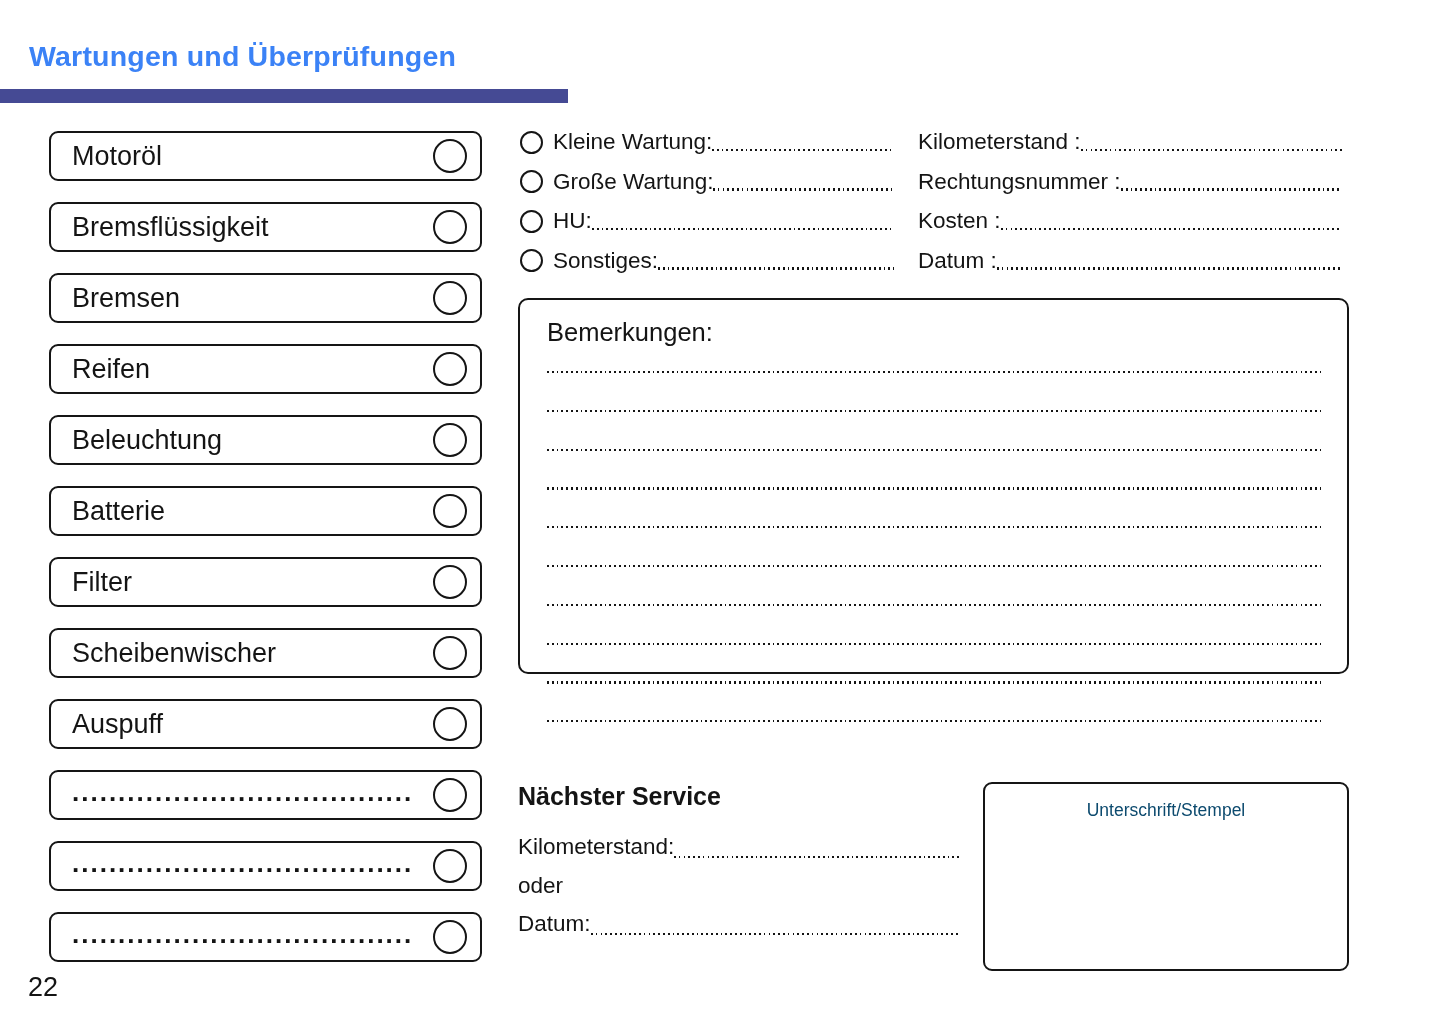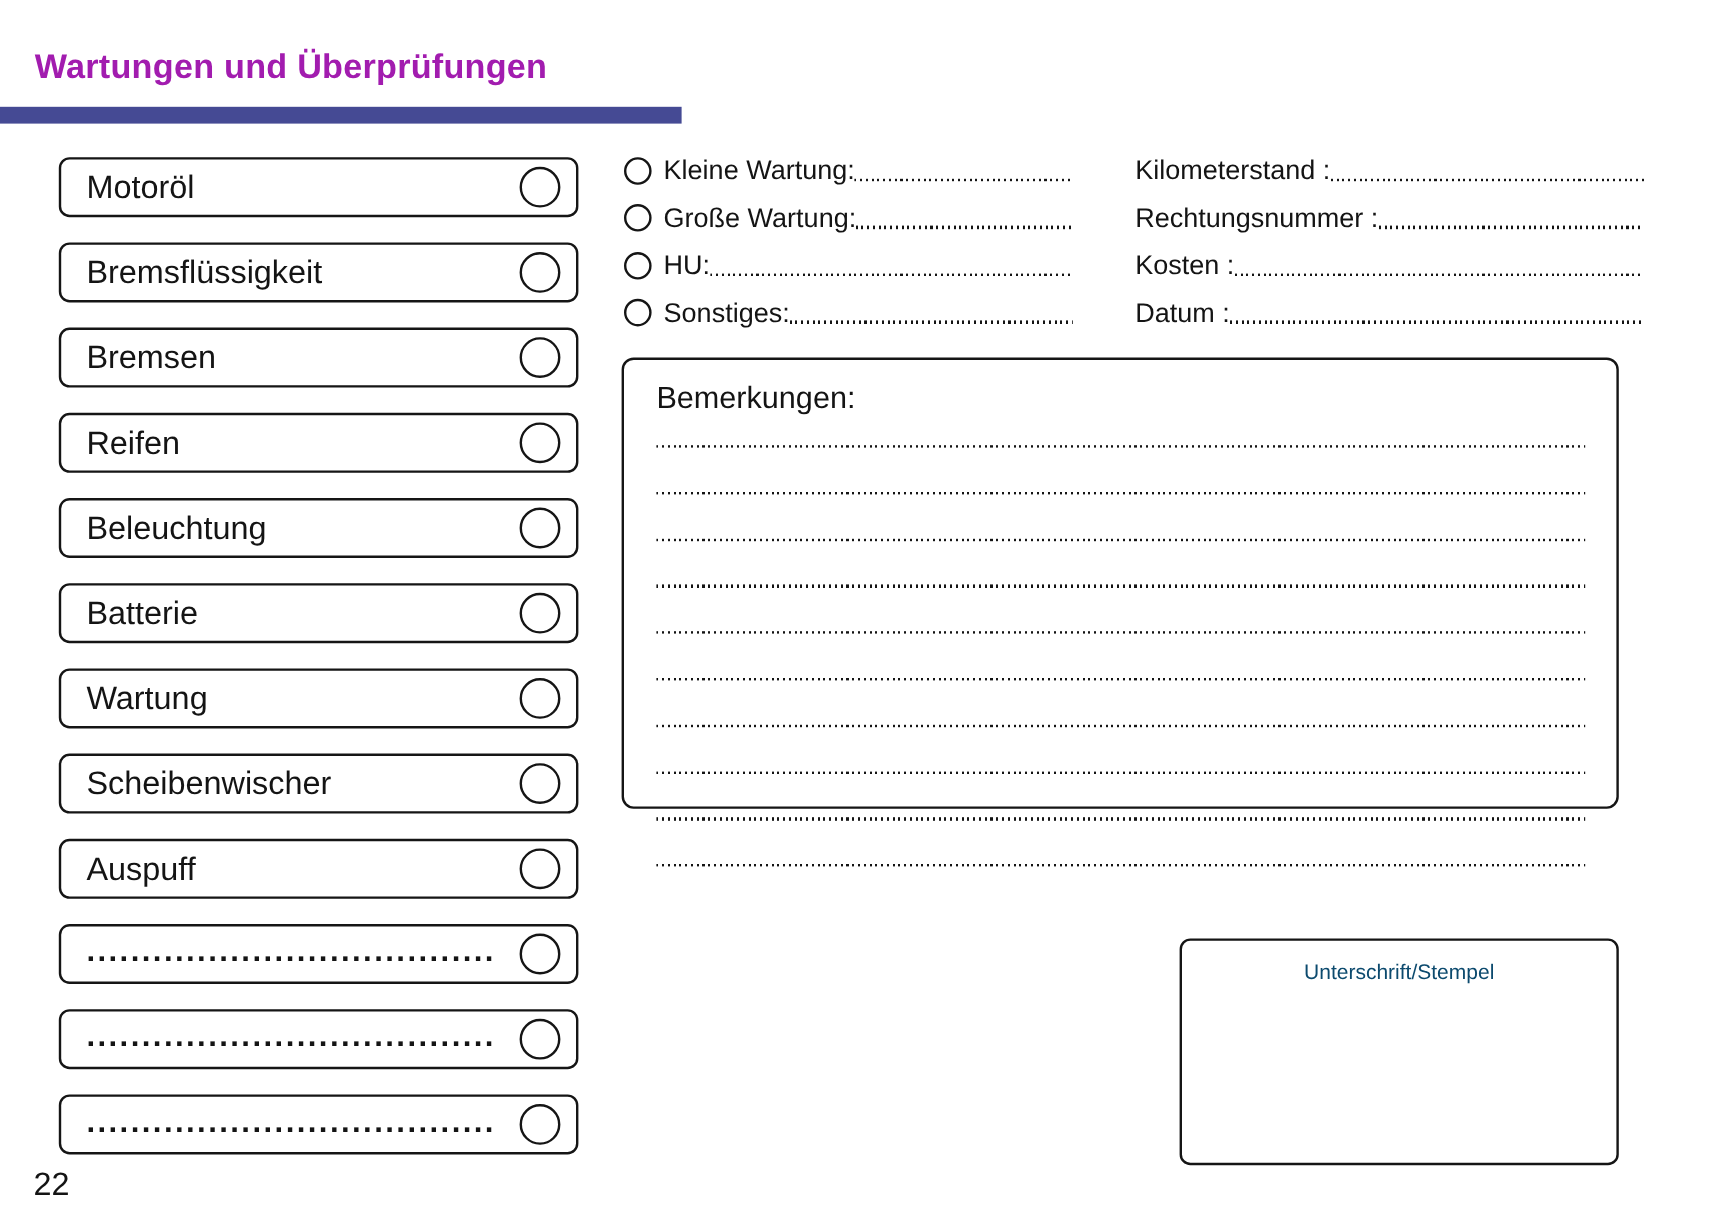--- a/index.html
+++ b/index.html
@@ -8,21 +8,21 @@
     font-family:"Liberation Sans", "DejaVu Sans", sans-serif;
     color:#141414;
     width:1445px; height:1018px;
     position:relative; overflow:hidden;
   }
   .page { position:absolute; inset:0; width:1445px; height:1018px; background:#fff; }
 
   
   .page-title {
     position:absolute; left:29px; top:40px;
-    font-size:28.5px; font-weight:bold; letter-spacing:.2px; color:#a21caf;
+    font-size:28.5px; font-weight:bold; letter-spacing:.2px; color:#3b82f6;
   }
   .accent-bar {
     position:absolute; left:0; top:89px; width:568px; height:14px;
     background:#454a94;
   }
 
   
   .checklist {
     position:absolute; left:49px; top:131px; width:433px;
     display:flex; flex-direction:column; gap:21px;
@@ -59,21 +59,21 @@
     display:flex; align-items:center; height:24px; margin-bottom:15.5px;
   }
   .radio-circle {
     width:23px; height:23px; border:2.5px solid #151515; border-radius:50%;
     flex:none; background:#fff;
   }
   .option-row .lbl { font-size:22.5px; margin-left:10px; white-space:nowrap; }
 
   
   .meta {
-    position:absolute; left:918px; top:130px; width:424px;margin-left:28px;
+    position:absolute; left:918px; top:130px; width:424px;
   }
   .meta-row { display:flex; align-items:center; height:24px; margin-bottom:15.5px; }
   .meta-row .lbl { font-size:22.5px; white-space:nowrap; }
 
   
   .remarks {
     position:absolute; left:518px; top:298px; width:831px; height:376px;
     border:2.5px solid #151515; border-radius:10px; background:#fff;
   }
   .remarks-title {
@@ -128,21 +128,21 @@
     </div>
     <div class="check-item">
       <span class="lbl">Beleuchtung</span>
       <span class="check-circle"></span>
     </div>
     <div class="check-item">
       <span class="lbl">Batterie</span>
       <span class="check-circle"></span>
     </div>
     <div class="check-item">
-      <span class="lbl">Wartung</span>
+      <span class="lbl">Filter</span>
       <span class="check-circle"></span>
     </div>
     <div class="check-item">
       <span class="lbl">Scheibenwischer</span>
       <span class="check-circle"></span>
     </div>
     <div class="check-item">
       <span class="lbl">Auspuff</span>
       <span class="check-circle"></span>
     </div>
@@ -211,20 +211,34 @@
       <div class="dotline"></div>
       <div class="dotline"></div>
       <div class="dotline"></div>
       <div class="dotline"></div>
       <div class="dotline"></div>
       <div class="dotline"></div>
       <div class="dotline"></div>
     </div>
   </div>
 
+  <div class="next-service">
+    <div class="next-title">Nächster Service</div>
+    <div class="ns-row">
+      <span class="lbl">Kilometerstand:</span>
+      <span class="leader"></span>
+    </div>
+    <div class="ns-row">
+      <span class="lbl">oder</span>
+    </div>
+    <div class="ns-row">
+      <span class="lbl">Datum:</span>
+      <span class="leader"></span>
+    </div>
+  </div>
 
   <div class="signature">
     <div class="lbl" style="color: #0c4a6e;">Unterschrift/Stempel</div>
   </div>
 
   <div class="page-number">22</div>
 
 </div>
 
 </body></html>

